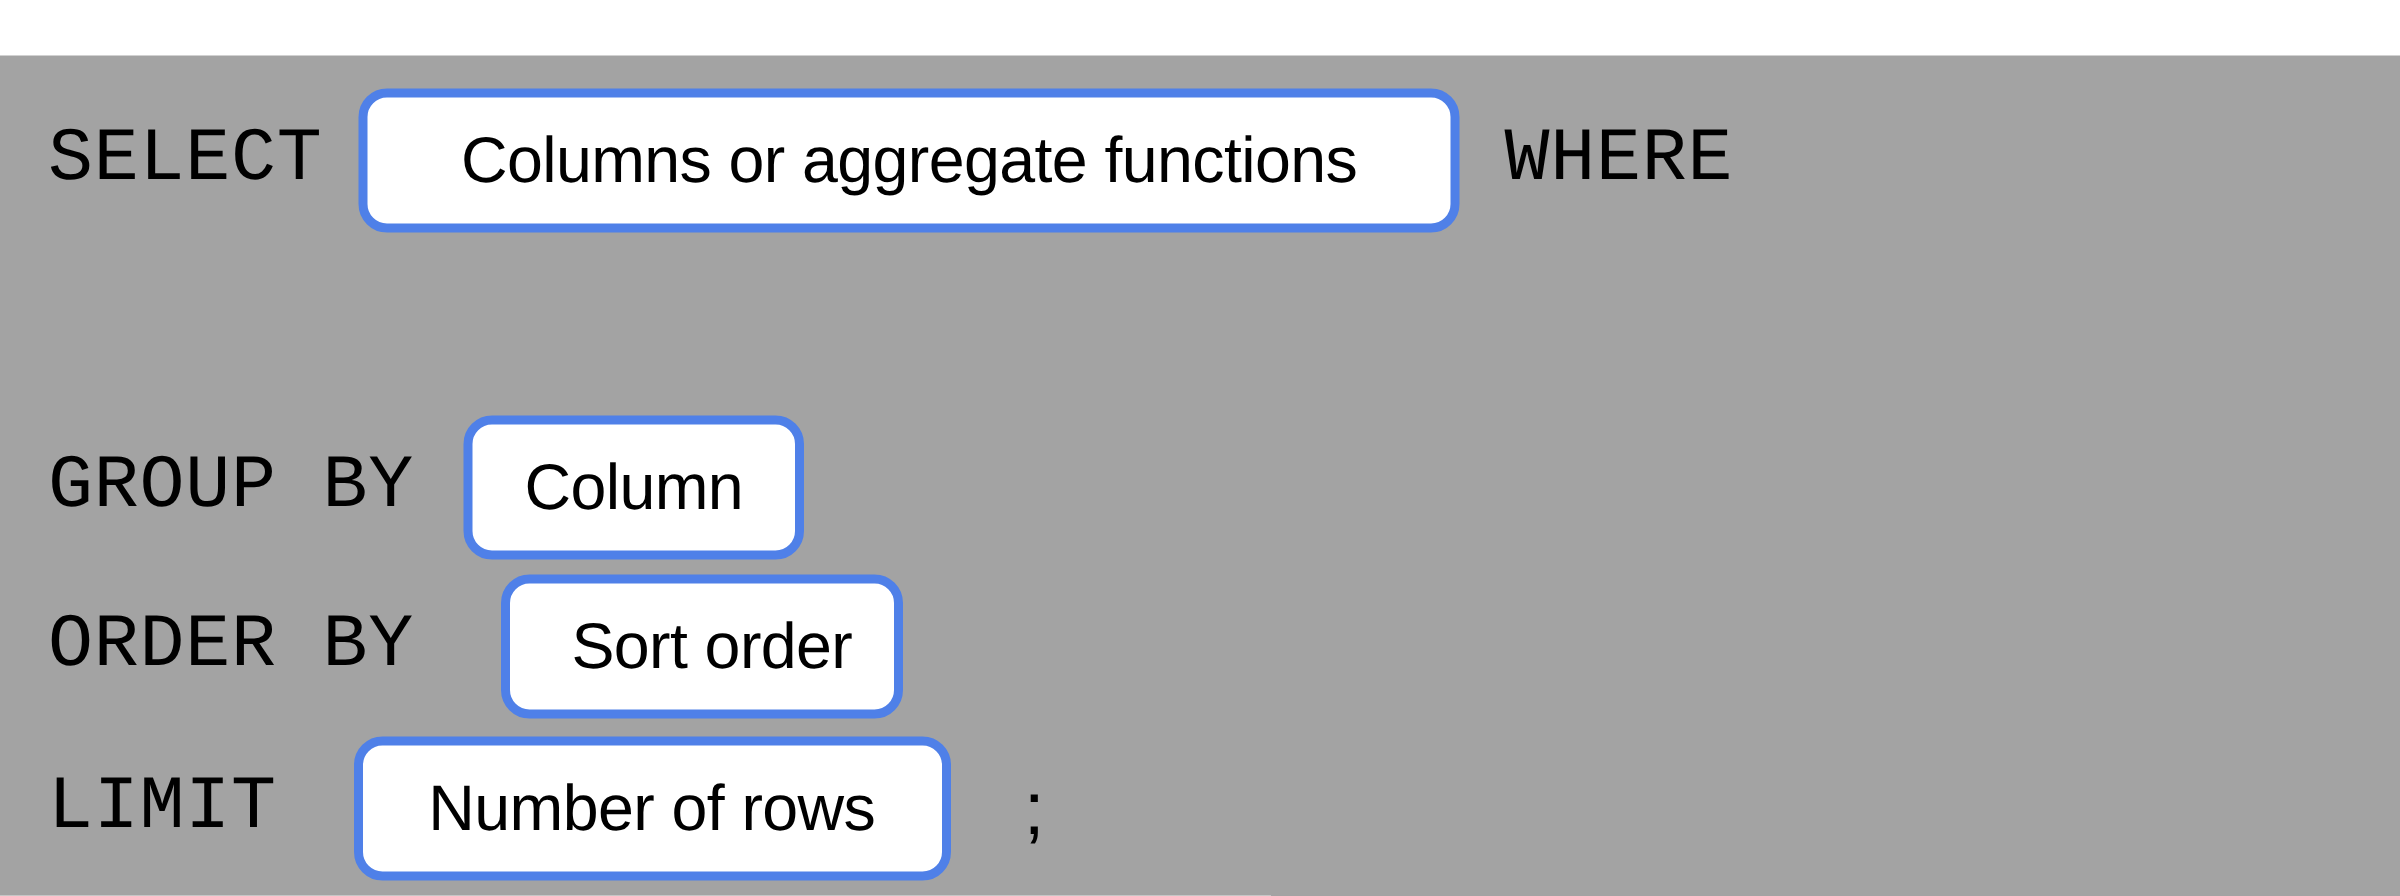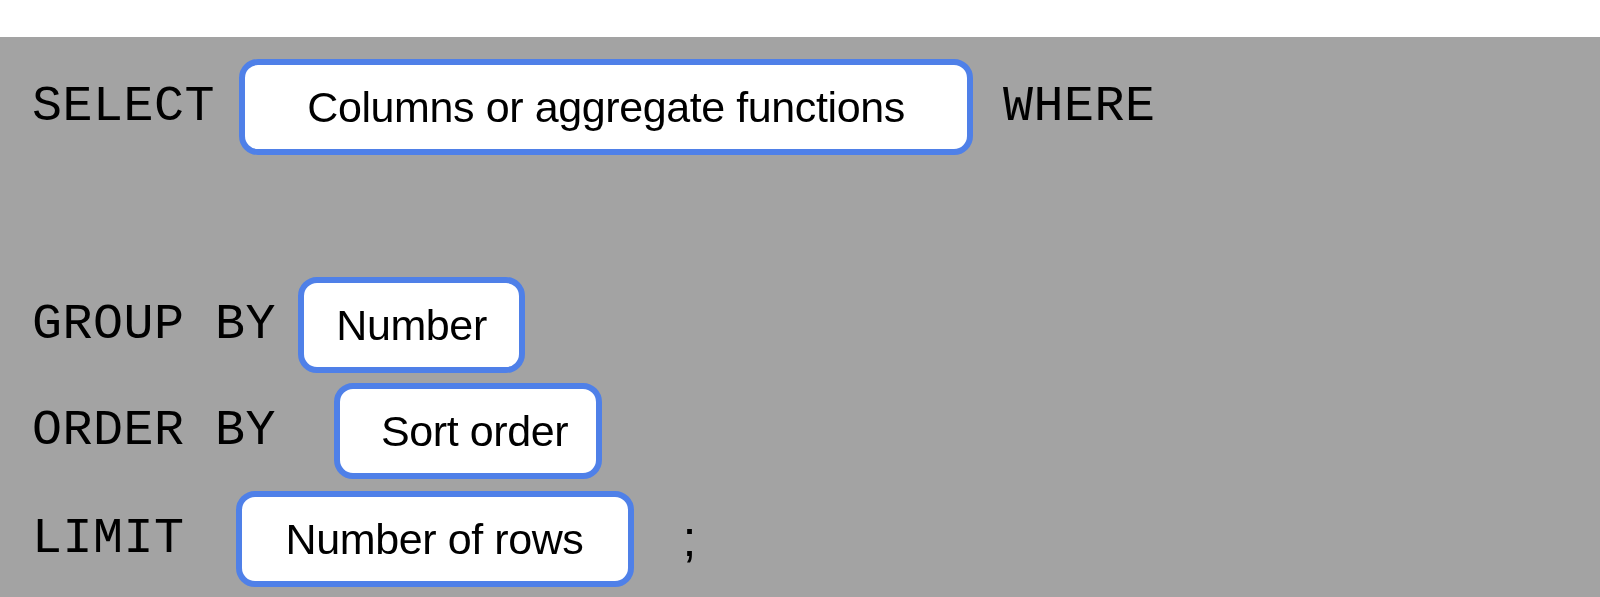--- a/index.html
+++ b/index.html
@@ -66,21 +66,21 @@
     font-size: 50px;
     font-weight: 400;
     color: #000000;
     line-height: 1;
     white-space: pre;
   }
 
   
   #row-select   { top: 22px; }
   #row-where    { top: 135px; }
-  #row-groupby  { top: 240px; }
+  #row-groupby  { top: 240px; gap: 11px; }
   #row-orderby  { top: 346px; gap: 36px; }
   #row-limit    { top: 454px; gap: 29px; }
 
   
   .kw-pad-select  { margin-left: 32px; margin-right: 24px; }
   .kw-pad-where   { margin-left: 32px; margin-right: 26px; }
   .kw-pad-group   { margin-left: 32px; margin-right: 22px; }
   .kw-pad-order   { margin-left: 32px; margin-right: 22px; }
   .kw-pad-limit   { margin-left: 32px; margin-right: 22px; }
 
@@ -104,21 +104,21 @@
     <div class="slot slot-columns-agg" style="border-color: rgb(79, 128, 232);">
       <span class="slot-label">Columns or aggregate functions</span>
     </div>
     <span class="sql-keyword kw-from">WHERE</span>
   </div>
 
 
   <div class="sql-row" id="row-groupby">
     <span class="sql-keyword kw-pad-group">GROUP BY</span>
     <div class="slot slot-columns" style="border-color: rgb(79, 128, 232);">
-      <span class="slot-label">Number</span>
+      <span class="slot-label">Column</span>
     </div>
   </div>
 
   <div class="sql-row" id="row-orderby">
     <span class="sql-keyword kw-pad-order">ORDER BY</span>
     <div class="slot slot-sortorder" style="border-color: rgb(79, 128, 232); padding-left: 35px;">
       <span class="slot-label">Sort order</span>
     </div>
   </div>
 

